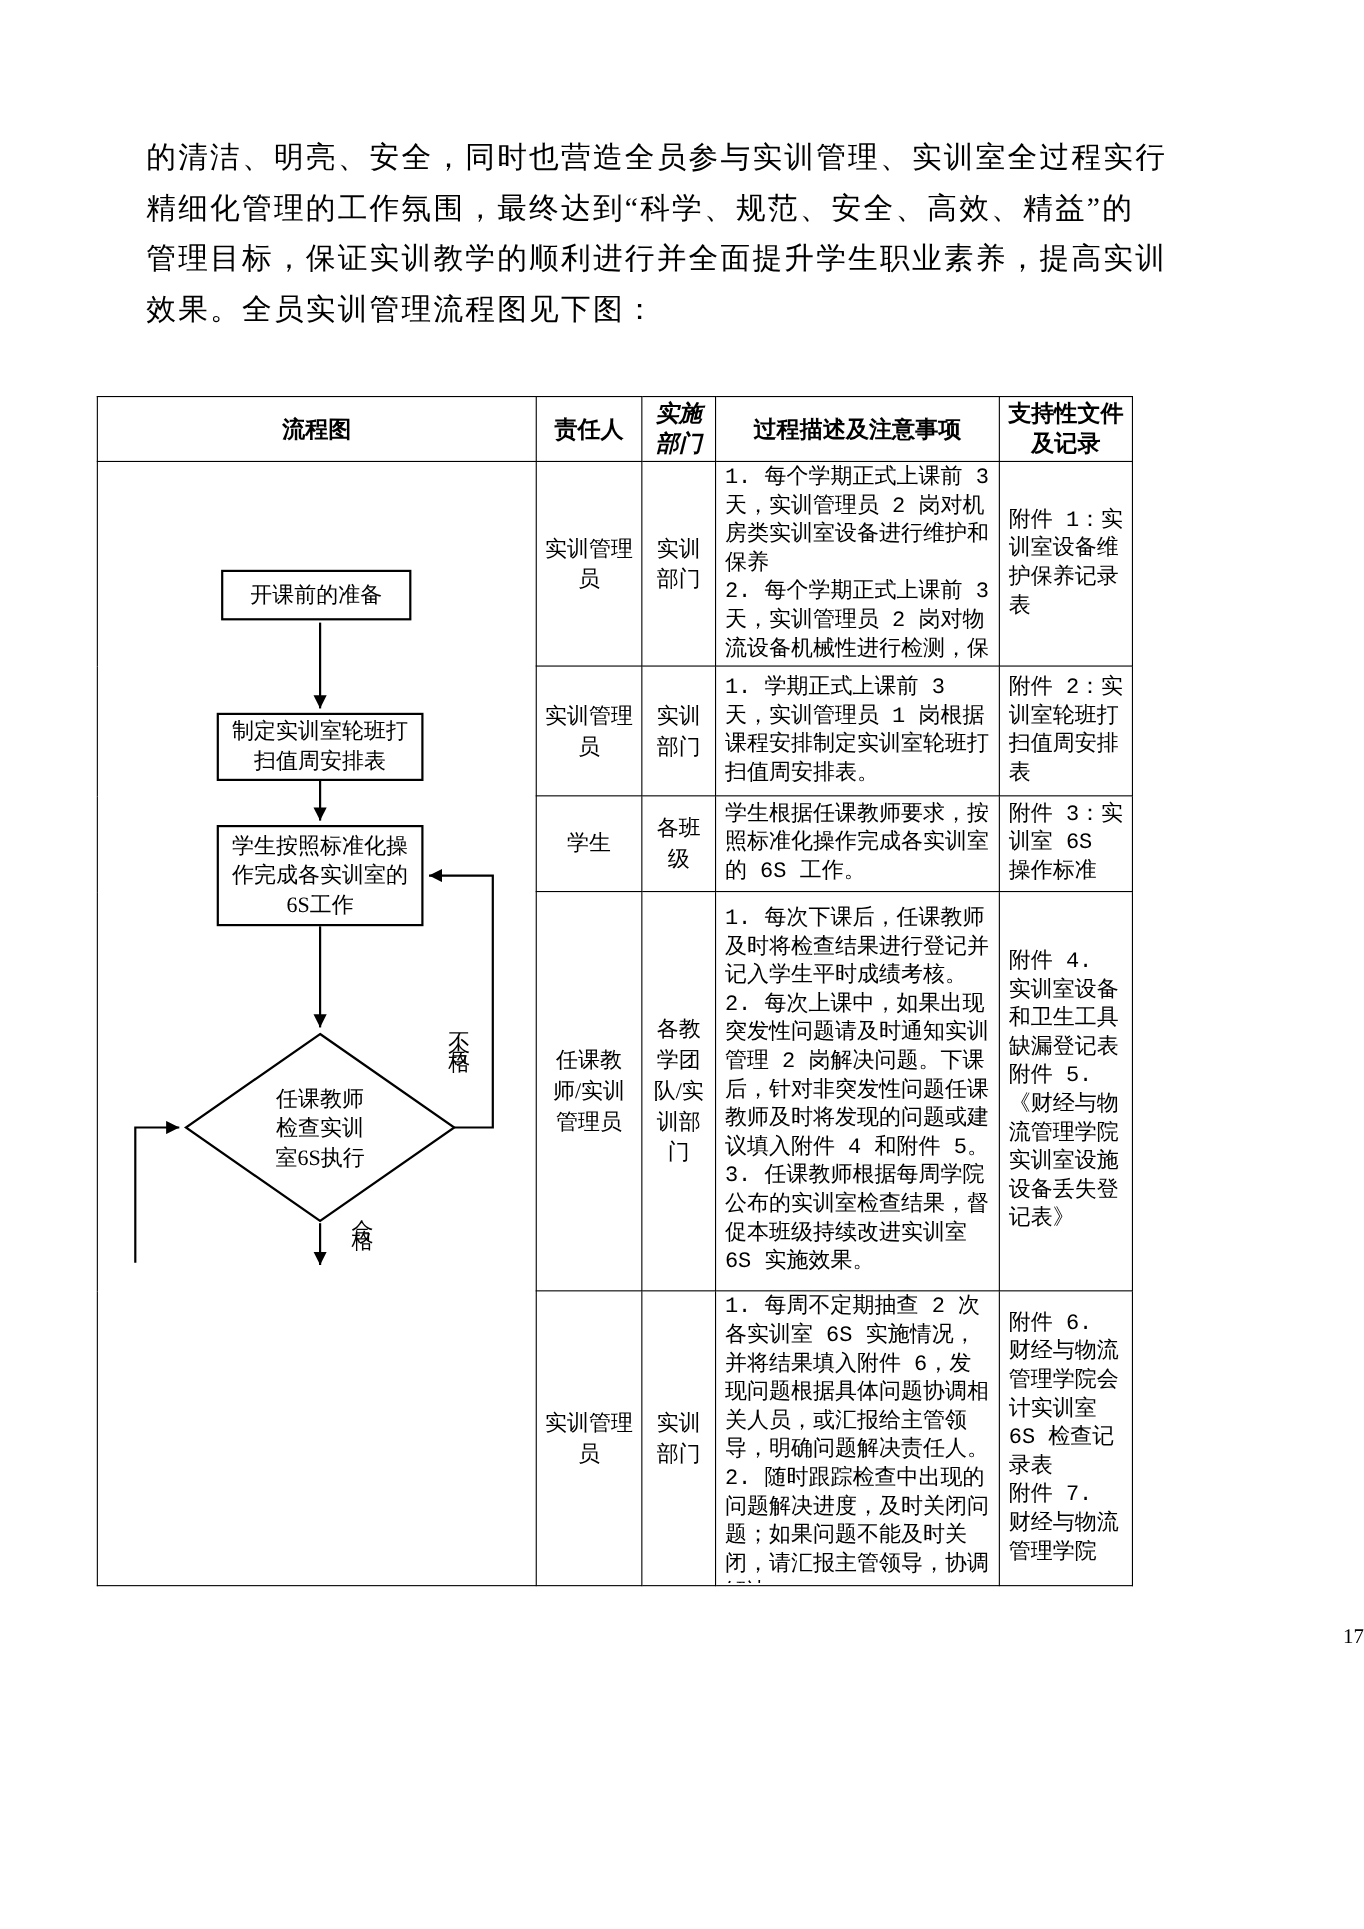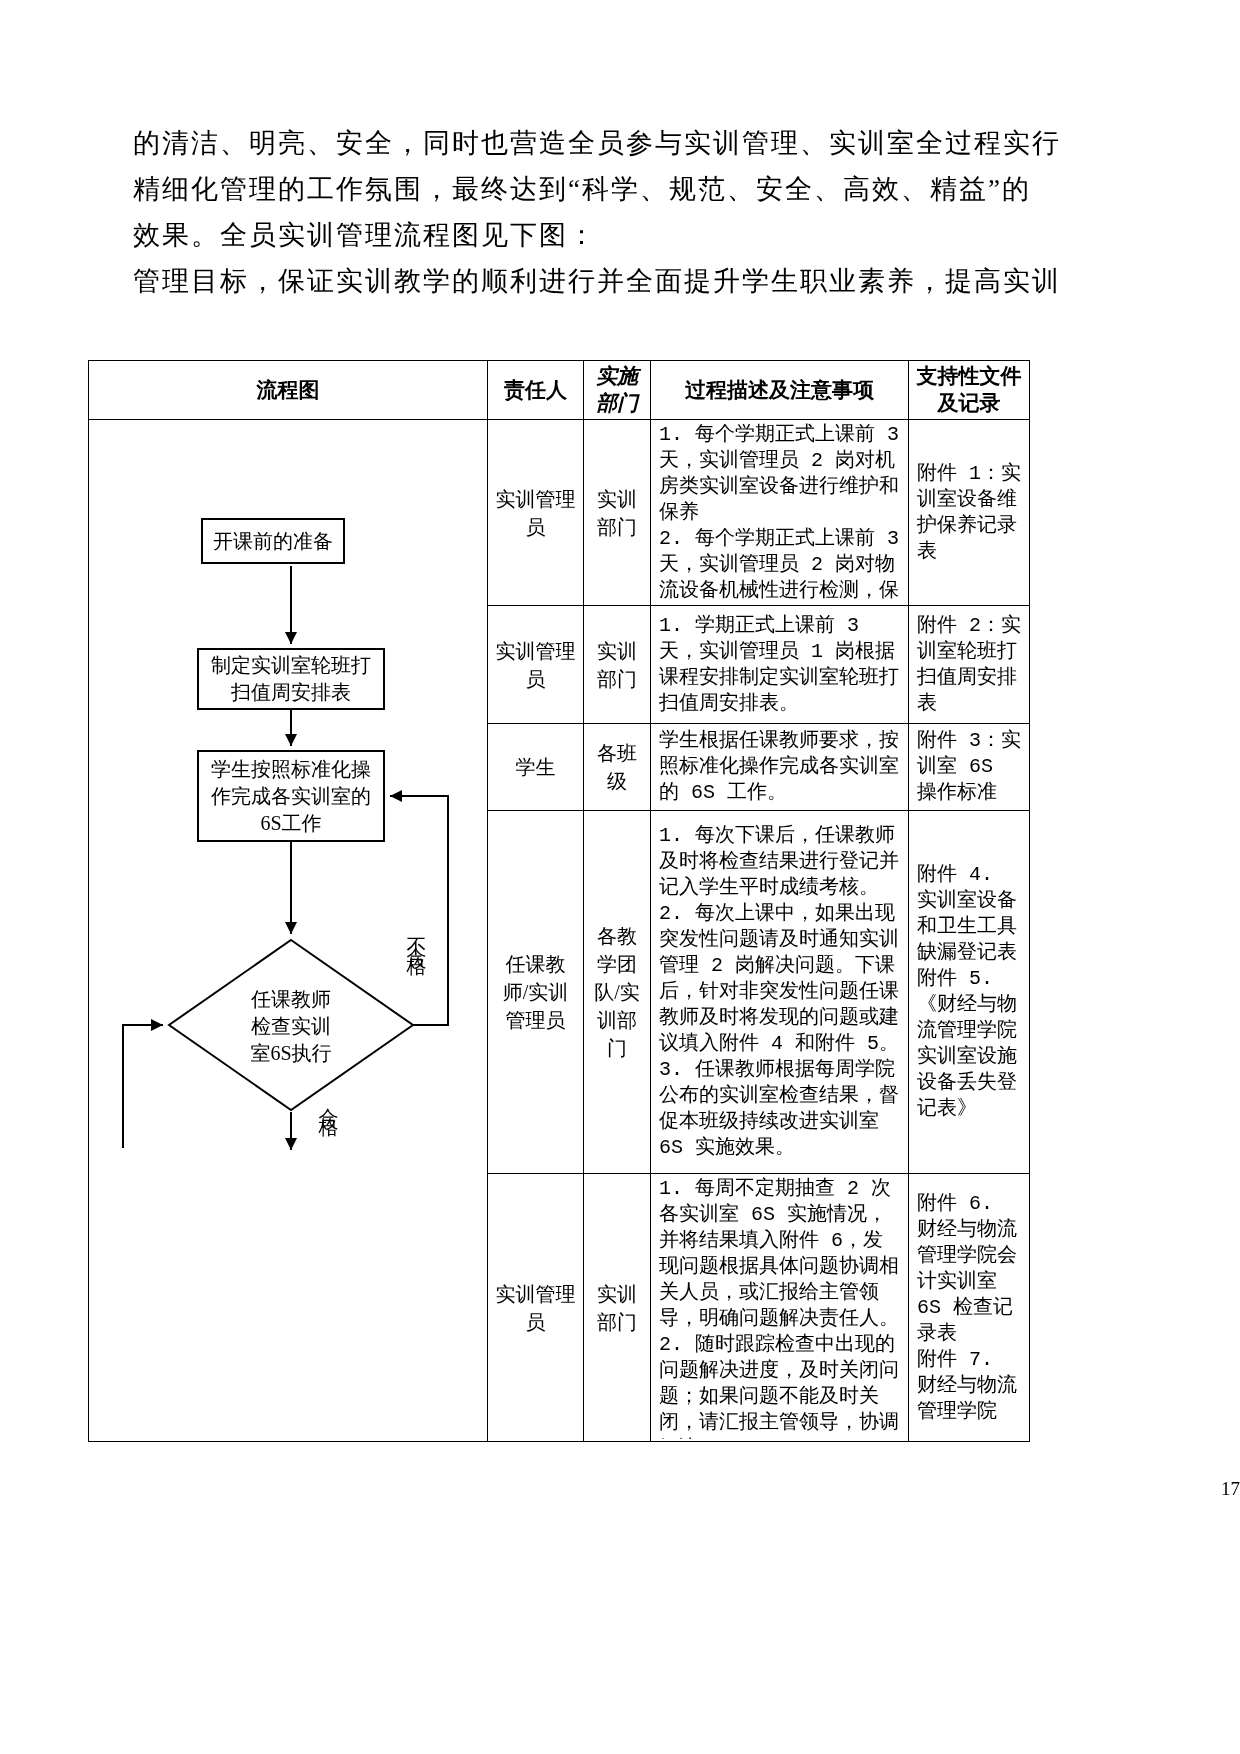--- a/index.html
+++ b/index.html
@@ -57,22 +57,22 @@
   }
 </style>
 </head>
 <body>
 
 <div class="page">
 
   <div class="intro">
     <div class="intro-line">的清洁、明亮、安全，同时也营造全员参与实训管理、实训室全过程实行</div>
     <div class="intro-line">精细化管理的工作氛围，最终达到“科学、规范、安全、高效、精益”的</div>
+    <div class="intro-line">管理目标，保证实训教学的顺利进行并全面提升学生职业素养，提高实训</div>
     <div class="intro-line">效果。全员实训管理流程图见下图：</div>
-    <div class="intro-line">管理目标，保证实训教学的顺利进行并全面提升学生职业素养，提高实训</div>
   </div>
 
   <table class="flow-table">
     <colgroup>
       <col style="width:399px">
         <col style="width:96px">
         <col style="width:67px">
       <col style="width:258px">
         <col style="width:121px">
     </colgroup>
@@ -103,21 +103,21 @@
 
             <polygon points="202,520 324,605 202,690 80,605" fill="#ffffff" stroke="#000" stroke-width="2"></polygon>
 
             <polyline points="324,605 359,605 359,376 301,376" fill="none" stroke="#000" stroke-width="2" marker-end="url(#arrow)"></polyline>
 
             <line x1="202" y1="692" x2="202" y2="730" stroke="#000" stroke-width="2" marker-end="url(#arrow)"></line>
 
             <polyline points="34,728 34,605 74,605" fill="none" stroke="#000" stroke-width="2" marker-end="url(#arrow)"></polyline>
           </svg>
 
-          <div class="fbox" style="left:112px; top:98px; width:144px; height:46px;">开课前的准备</div>
+          <div class="fbox" style="left:112px; top:98px; width:173px; height:46px;">开课前的准备</div>
           <div class="fbox" style="left:108px; top:228px; width:188px; height:62px;">制定实训室轮班打扫值周安排表</div>
           <div class="fbox" style="left:108px; top:330px; width:188px; height:92px;">学生按照标准化操作完成各实训室的6S工作</div>
 
           <div class="diamond-text" style="left:122px; top:566px; width:160px;">任课教师
 检查实训
 室6S执行</div>
 
           <div class="vlabel" style="left:316px; top:502px;">不合格</div>
           <div class="vlabel" style="left:228px; top:672px;">合格</div>
         </div>

